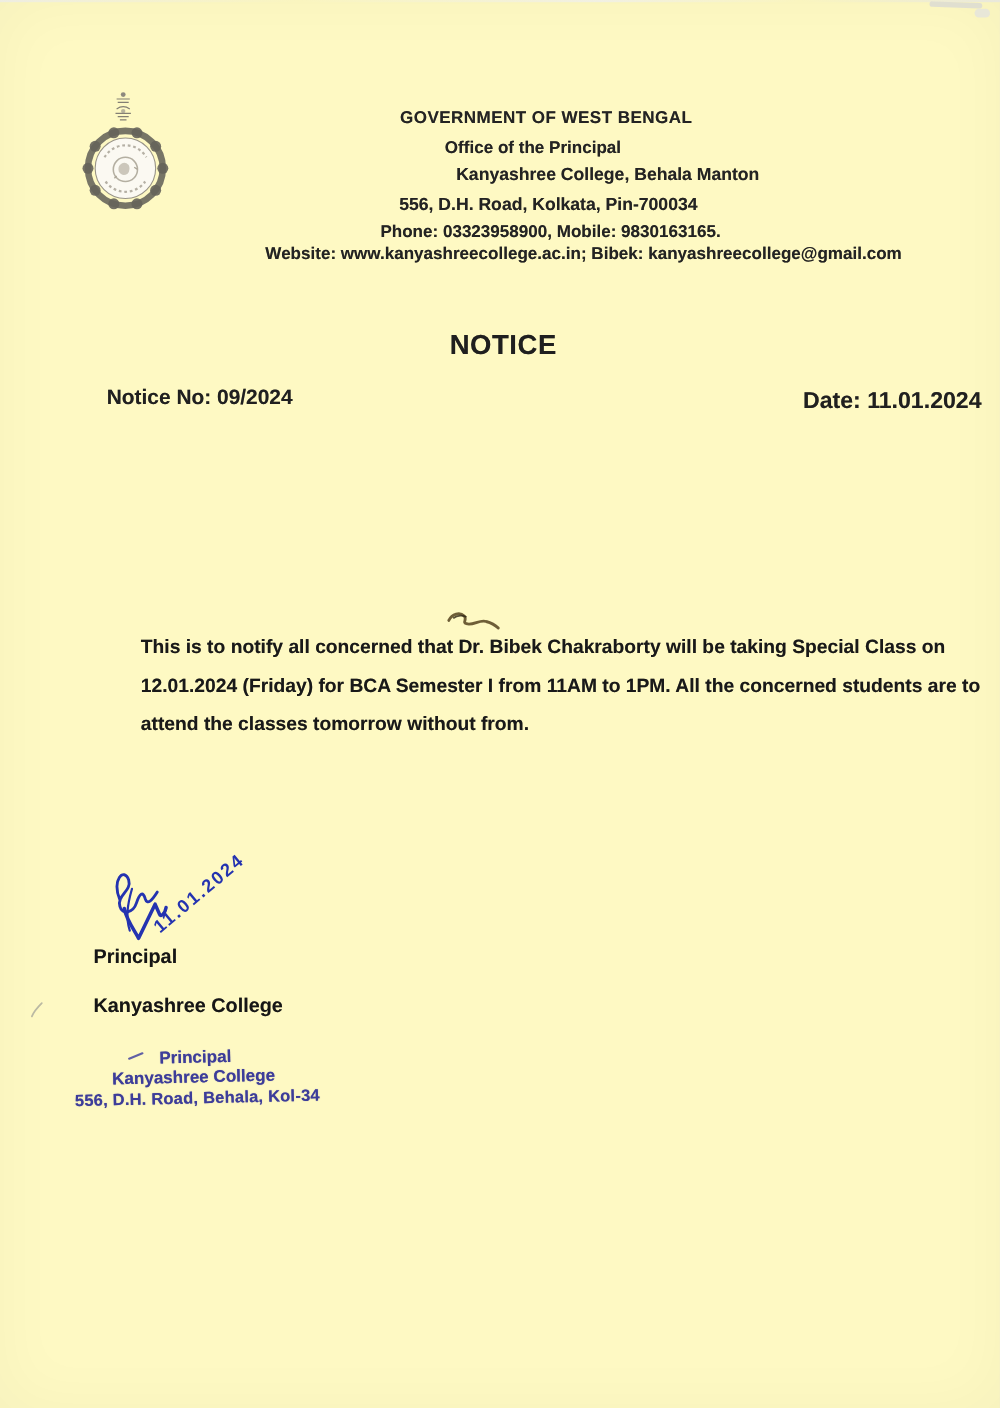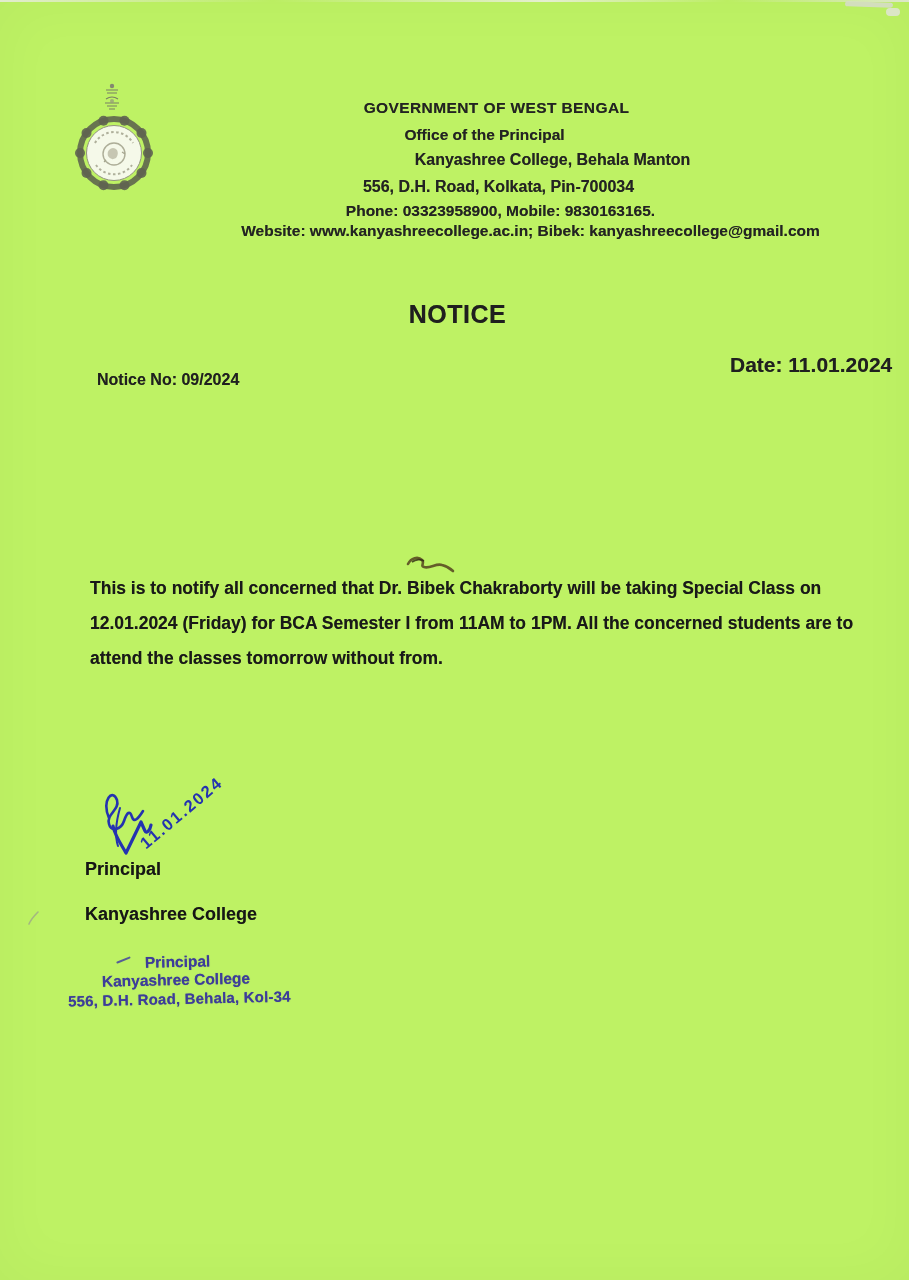--- a/index.html
+++ b/index.html
@@ -1,20 +1,20 @@
 <!DOCTYPE html>
 <html><head>
 <meta charset="utf-8">
 <style>
   html,body{margin:0;padding:0;background:#e9e9e7;}
   .page{
     position:relative;
     width:909px;height:1280px;
     margin:0 auto;
-    background:#bef264;
+    background:#fef9c3;
     overflow:hidden;
     font-family:"Liberation Sans", sans-serif;
     color:#1b1b1b;
     box-shadow:inset 0 0 60px rgba(0,0,0,0.035);
   }
   .abs{position:absolute;}
   
   .hline{
     left:0;width:909px;text-align:center;
     font-weight:700;color:#232323;
@@ -28,28 +28,29 @@
   .h5{top:202px;font-size:15.5px;transform:translateX(46px);}
   .h6{top:222px;font-size:15.5px;transform:translateX(76px);}
   .ul{text-underline-offset:2.5px;text-decoration-thickness:1.3px;}
   
   .notice-title{
     top:300px;left:0;width:909px;text-align:center;
     font-size:25px;font-weight:700;letter-spacing:.5px;
     transform:translateX(3px);color:#1f1f1f;
     text-shadow:0 0 .4px rgba(0,0,0,.5);
   }
-  .notice-no{left:97px;top:371px;font-size:16px;font-weight:700;color:#202020;text-shadow:0 0 .4px rgba(0,0,0,.4);}
+  .notice-no{left:97px;top:351px;font-size:19px;font-weight:700;color:#202020;text-shadow:0 0 .4px rgba(0,0,0,.4);}
   .notice-date{left:730px;top:353px;font-size:21px;font-weight:700;color:#202020;text-shadow:0 0 .4px rgba(0,0,0,.4);}
   
   .body-text{left:90px;top:571px;width:800px;}
   .body-line{
     font-size:17.5px;font-weight:600;line-height:34.8px;
     color:#191919;white-space:nowrap;
     text-shadow:0 0 .4px rgba(0,0,0,.45);
+    margin-left:38px;
   }
   
   .sig-date{
     left:148px;top:834px;width:118px;height:18px;
     transform:rotate(-40deg);transform-origin:left bottom;
     font-size:16.5px;font-weight:600;letter-spacing:2px;
     color:#2433b0;white-space:nowrap;
   }
   .sig-title{left:85px;top:859px;font-size:18px;font-weight:700;color:#161616;text-shadow:0 0 .4px rgba(0,0,0,.4);}
   .sig-college{left:85px;top:904px;font-size:18px;font-weight:700;color:#161616;text-shadow:0 0 .4px rgba(0,0,0,.4);}

